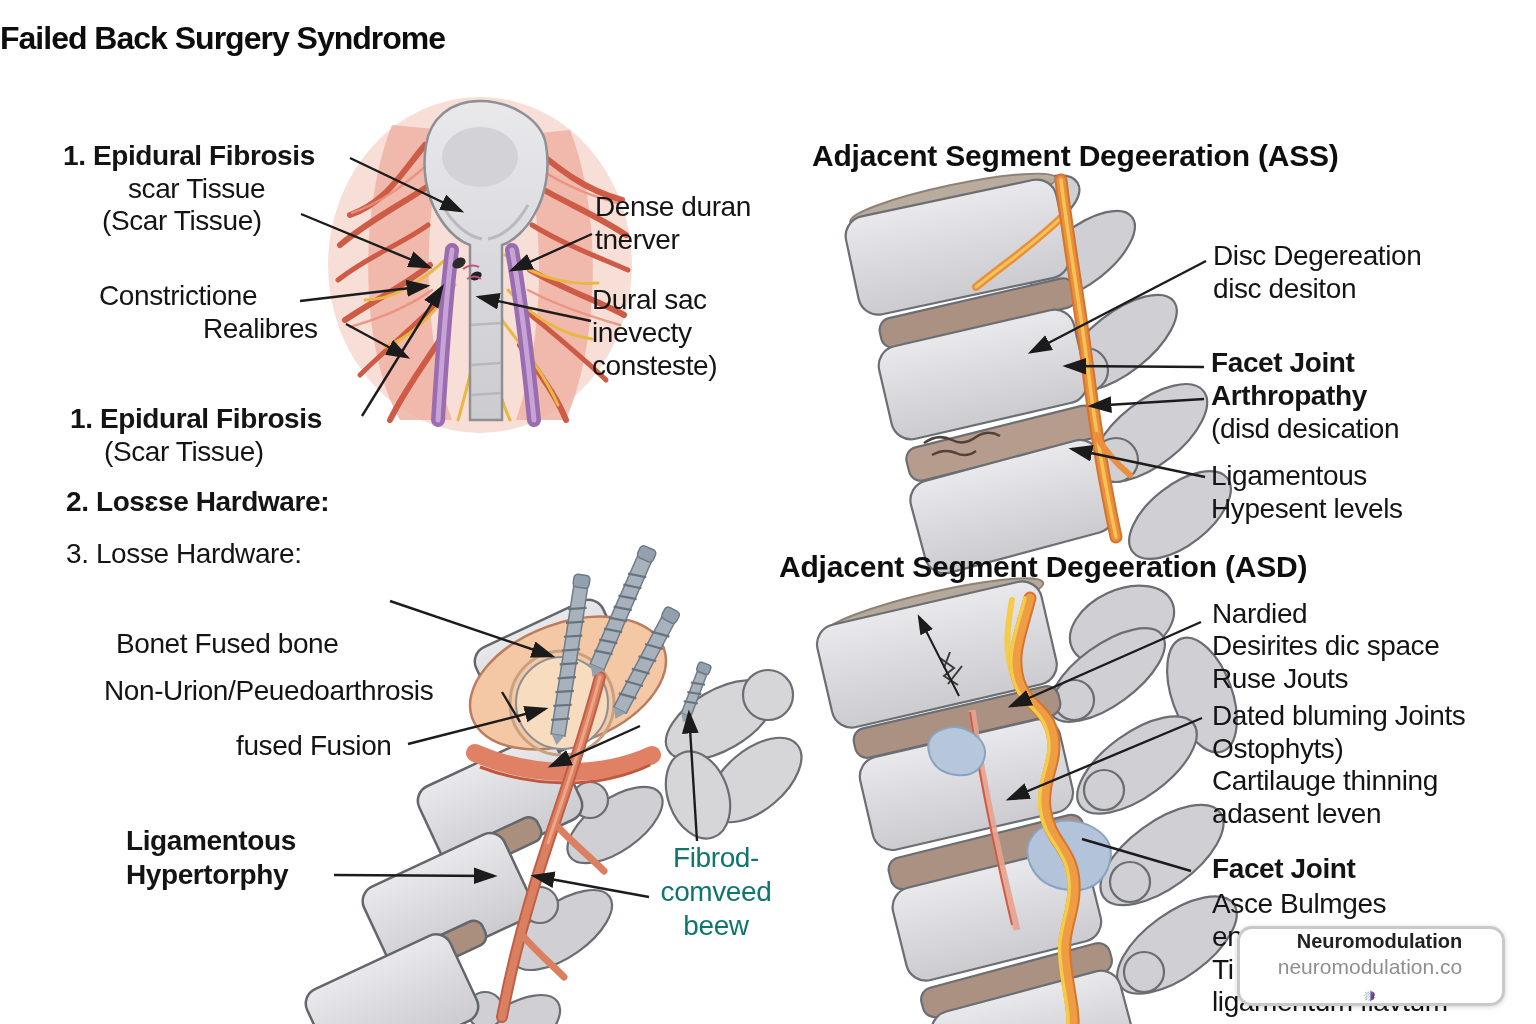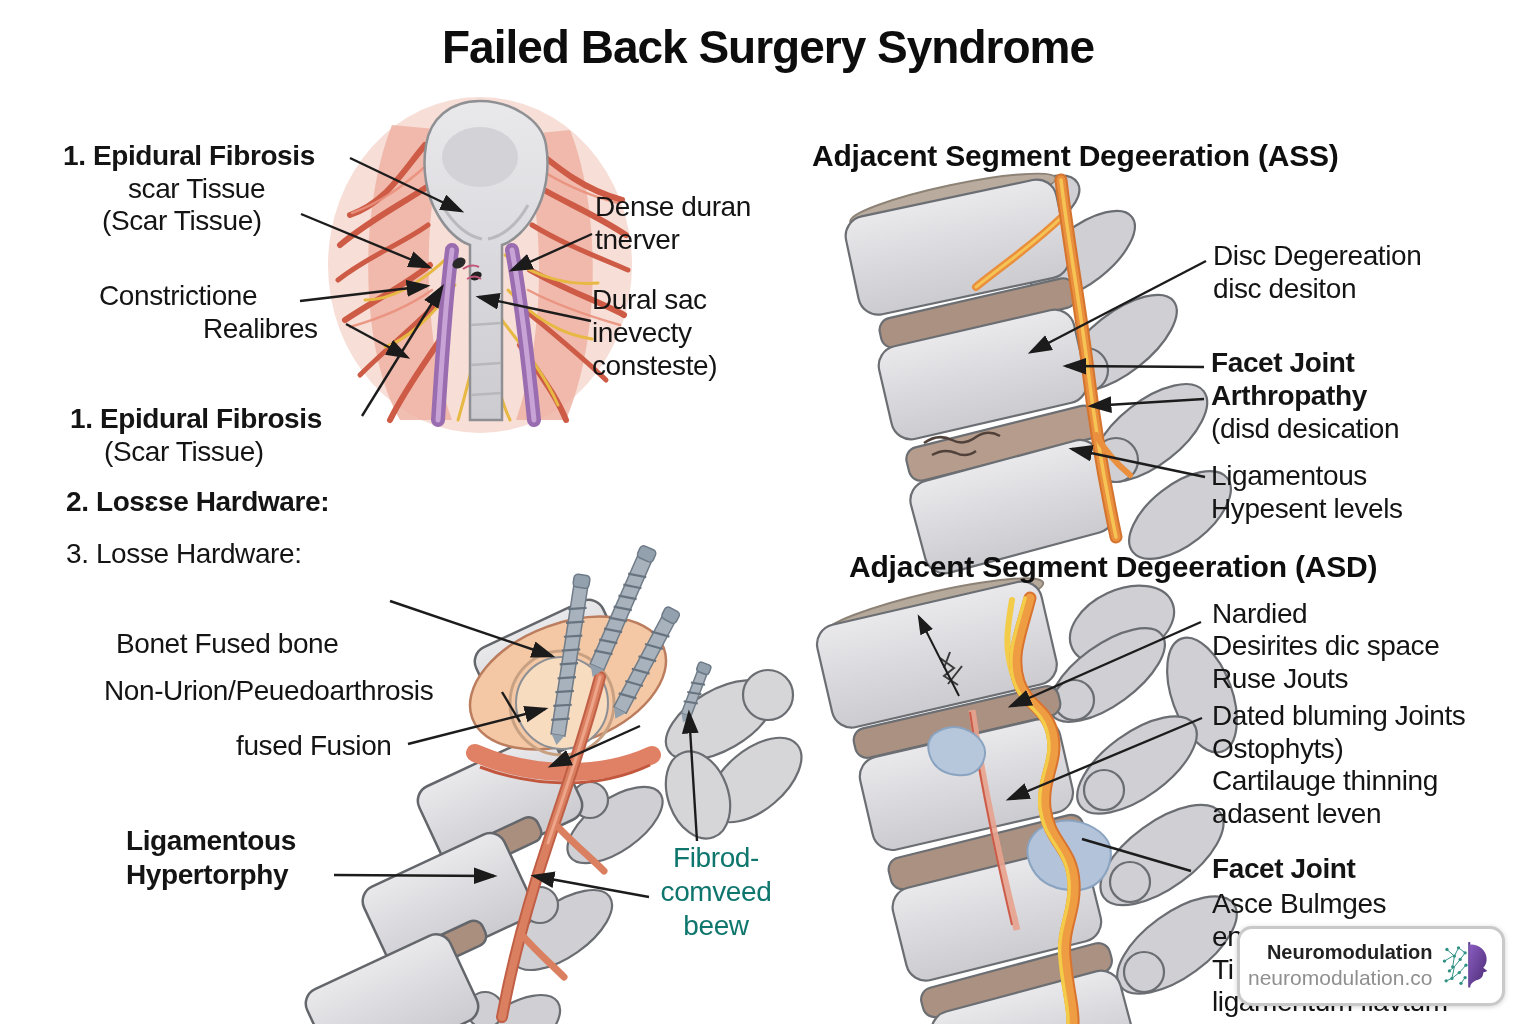--- a/index.html
+++ b/index.html
@@ -1,31 +1,31 @@
 <!DOCTYPE html>
 <html><head>
 <meta charset="utf-8">
 <style>
   html,body{margin:0;padding:0;background:#ffffff;}
   .canvas{position:relative;width:1536px;height:1024px;background:#ffffff;overflow:hidden;
           font-family:"Liberation Sans",sans-serif;}
   .art{position:absolute;left:0;top:0;z-index:0;}
-  .title{position:absolute;top:20px;left:0;width:100%;text-align:center;
-         font-size:46px;font-weight:bold;letter-spacing:-1px;color:#0d0d0d;z-index:2;}
+  .title{position:absolute;top:20px;left:0;width:100%;
+         font-size:32px;font-weight:bold;letter-spacing:-1px;color:#0d0d0d;z-index:2;}
   .lbl{position:absolute;font-size:28px;line-height:1.05;color:#141414;
        letter-spacing:-0.4px;white-space:nowrap;z-index:2;}
   .b{font-weight:bold;}
   .hd{position:absolute;font-size:30px;font-weight:bold;letter-spacing:-0.2px;
       color:#0e0e0e;white-space:nowrap;z-index:2;}
   .fibrod{position:absolute;left:648px;top:841px;width:136px;text-align:center;z-index:2;}
   .fibrod div{font-size:28px;color:#0f766e;letter-spacing:-0.4px;line-height:34px;}
   .wm-card{position:absolute;left:1237px;top:926px;width:268px;height:80px;background:#ffffff;
            border:3px solid #c9c9c9;border-radius:15px;box-shadow:0 1px 5px rgba(0,0,0,0.18);
            display:flex;align-items:center;justify-content:flex-end;gap:10px;
-           padding:0 10px 0 8px;box-sizing:border-box;z-index:5;}
+           padding:0 10px 0 8px;box-sizing:border-box;z-index:5;flex-direction:column;}
   .wm-text{display:flex;flex-direction:column;align-items:flex-end;line-height:1.25;}
   .wm-name{font-size:20px;font-weight:bold;color:#222222;}
   .wm-url{font-size:21px;color:#8f8f8f;}
 </style>
 </head>
 <body>
 
 <div class="canvas">
 
   <svg class="art" width="1536" height="1024" viewBox="0 0 1536 1024">
@@ -349,21 +349,21 @@
 
   <div class="hd" style="left:812px;top:139px">Adjacent Segment Degeeration (ASS)</div>
   <div class="lbl" style="left:1213px;top:241px">Disc Degereation</div>
   <div class="lbl" style="left:1213px;top:274px">disc desiton</div>
   <div class="lbl b" style="left:1211px;top:348px">Facet Joint</div>
   <div class="lbl b" style="left:1211px;top:381px">Arthropathy</div>
   <div class="lbl" style="left:1211px;top:414px">(disd desication</div>
   <div class="lbl" style="left:1211px;top:461px">Ligamentous</div>
   <div class="lbl" style="left:1211px;top:494px">Hypesent levels</div>
 
-  <div class="hd" style="left:849px;top:550px">Adjacent Segment Degeeration (ASD)</div>
+  <div class="hd" style="left:779px;top:550px">Adjacent Segment Degeeration (ASD)</div>
   <div class="lbl" style="left:1212px;top:599px">Nardied</div>
   <div class="lbl" style="left:1212px;top:631px">Desirites dic space</div>
   <div class="lbl" style="left:1212px;top:664px">Ruse Jouts</div>
   <div class="lbl" style="left:1212px;top:701px">Dated bluming Joints</div>
   <div class="lbl" style="left:1212px;top:734px">Ostophyts)</div>
   <div class="lbl" style="left:1212px;top:766px">Cartilauge thinning</div>
   <div class="lbl" style="left:1212px;top:799px">adasent leven</div>
   <div class="lbl b" style="left:1212px;top:854px">Facet Joint</div>
   <div class="lbl" style="left:1212px;top:889px">Asce Bulmges</div>
   <div class="lbl" style="left:1212px;top:922px">en</div>

